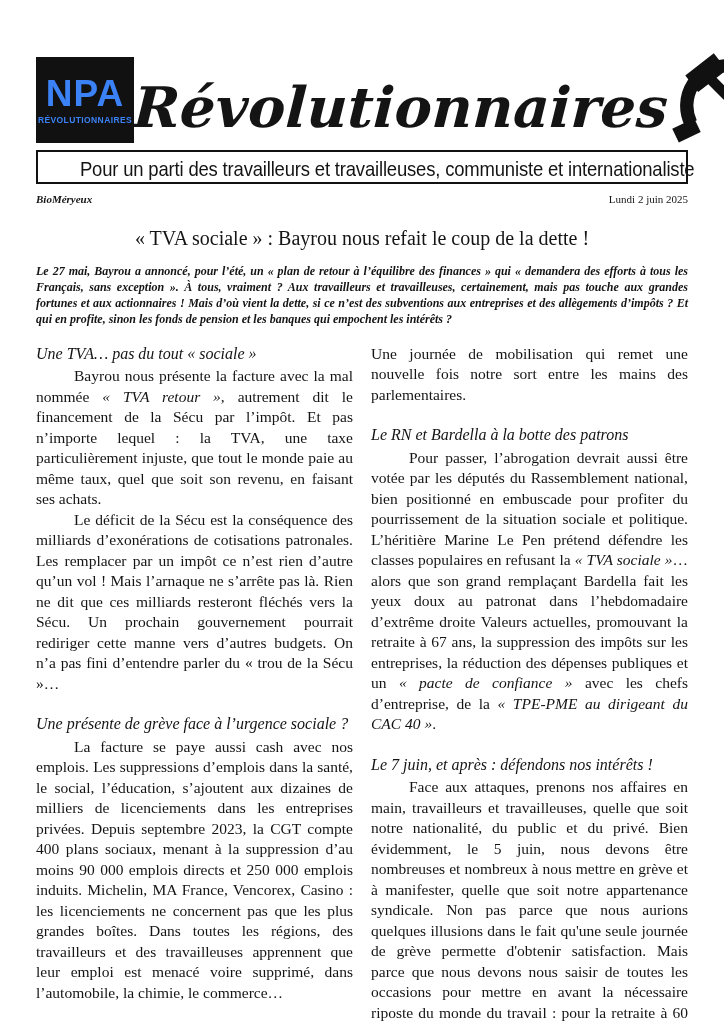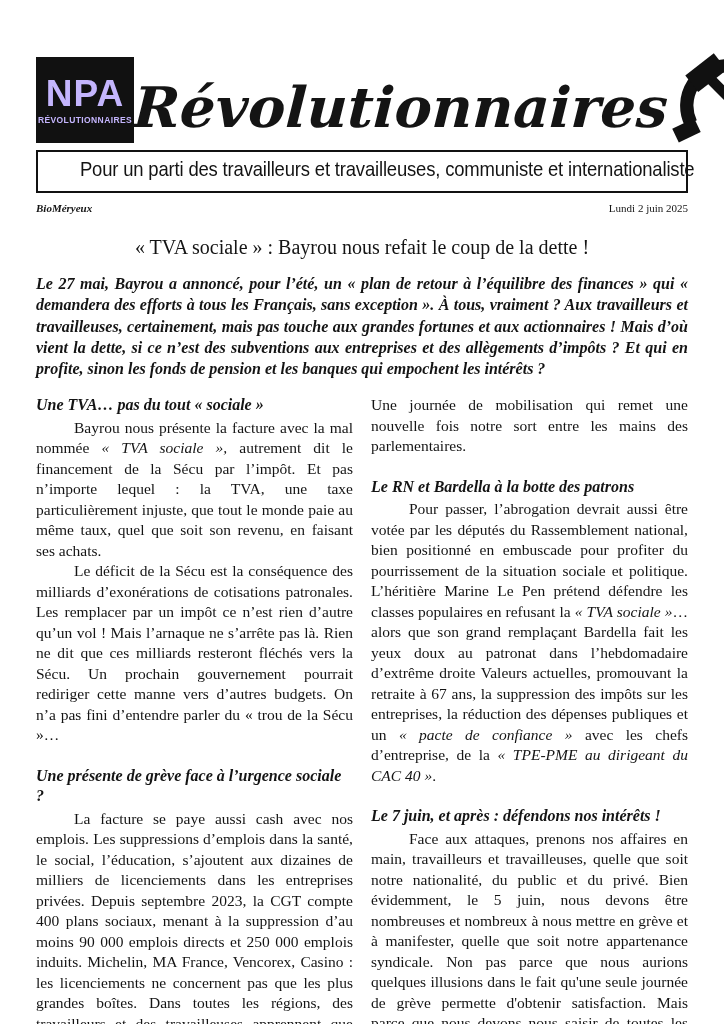--- a/index.html
+++ b/index.html
@@ -4,55 +4,55 @@
 <style>
   html,body{margin:0;padding:0;background:#888;}
   .page{
     width:724px;height:1024px;background:#ffffff;margin:0 auto;
     box-sizing:border-box;padding:52px 36px 30px 36px;
     font-family:"Liberation Serif", serif;color:#141414;overflow:hidden;
   }
   
   .masthead{display:flex;align-items:center;height:96px;}
   .npa-logo{
-    width:98px;height:86px;background:#111;color:#c4b5fd;flex:0 0 auto;
+    width:98px;height:86px;background:#111;color:#3b82f6;flex:0 0 auto;
     display:flex;flex-direction:column;align-items:center;justify-content:center;
     font-family:"Liberation Sans", sans-serif;
   }
   .npa-logo .l1{font-size:37px;font-weight:bold;line-height:1;letter-spacing:1px;}
   .npa-logo .l2{font-size:8.5px;font-weight:bold;letter-spacing:.4px;margin-top:3px;}
   .masthead-title{
     flex:1;text-align:center;font-family:"DejaVu Serif", serif;
     font-style:italic;font-weight:bold;font-size:56px;line-height:1;
     transform:skewX(-3deg);white-space:nowrap;padding-top:14px;
   }
   .hs-icon{width:116px;height:100px;flex:0 0 auto;margin-top:-6px;}
   
   .banner{
-    border:2px solid #111;margin-top:2px;text-align:center;padding:5px 0 10px 0;
+    border:2px solid #111;margin-top:2px;text-align:center;padding:5px 0 1px 0;
   }
   .banner span{
     display:inline-block;font-family:"Liberation Sans", sans-serif;
     font-size:21px;letter-spacing:-0.2px;transform:scaleX(0.88);transform-origin:center;
     white-space:nowrap;
   }
   
   .meta{display:flex;justify-content:space-between;margin-top:9px;font-size:11px;}
   .meta .loc{font-weight:bold;font-style:italic;}
   
   .headline{text-align:center;font-size:20px;font-weight:normal;margin:22px 0 0 0;}
   .lede{
-    margin-top:14px;font-weight:bold;font-style:italic;font-size:16px;
+    margin-top:14px;font-weight:bold;font-style:italic;font-size:12px;
     line-height:1.33;text-align:justify;
   }
   
   .columns{display:flex;gap:18px;margin-top:16px;}
   .col{flex:1;font-size:15.5px;line-height:20.5px;text-align:justify;}
   .col-heading{
-    font-size:16px;font-weight:bold;font-style:italic;
+    font-size:16px;font-weight:normal;font-style:italic;
     margin:20px 0 2px 0;text-align:left;
   }
   .col .col-heading:first-child{margin-top:0;}
   .col-para{margin:0;text-indent:38px;}
   .col-para.noindent{text-indent:0;}
   .it{font-style:italic;}
 </style>
 </head>
 <body>
 
@@ -83,21 +83,21 @@
     <span class="date">Lundi 2 juin 2025</span>
   </div>
 
   <h1 class="headline">« TVA sociale » : Bayrou nous refait le coup de la dette !</h1>
 
   <p class="lede">Le 27 mai, Bayrou a annoncé, pour l’été, un « plan de retour à l’équilibre des finances » qui « demandera des efforts à tous les Français, sans exception ». À tous, vraiment ? Aux travailleurs et travailleuses, certainement, mais pas touche aux grandes fortunes et aux actionnaires ! Mais d’où vient la dette, si ce n’est des subventions aux entreprises et des allègements d’impôts ? Et qui en profite, sinon les fonds de pension et les banques qui empochent les intérêts ?</p>
 
   <div class="columns">
     <div class="col">
         <h3 class="col-heading"><span>Une TVA… pas du tout « sociale »</span></h3>
-        <p class="col-para"><span>Bayrou nous présente la facture avec la mal nommée </span><span class="it">« TVA sociale »,</span><span> autrement dit le financement de la Sécu par l’impôt. Et pas n’importe lequel : la TVA, une taxe particulièrement injuste, que tout le monde paie au même taux, quel que soit son revenu, en faisant ses achats.</span></p>
+        <p class="col-para"><span>Bayrou nous présente la facture avec la mal nommée </span><span class="it">« TVA retour »,</span><span> autrement dit le financement de la Sécu par l’impôt. Et pas n’importe lequel : la TVA, une taxe particulièrement injuste, que tout le monde paie au même taux, quel que soit son revenu, en faisant ses achats.</span></p>
         <p class="col-para"><span>Le déficit de la Sécu est la conséquence des milliards d’exonérations de cotisations patronales. Les remplacer par un impôt ce n’est rien d’autre qu’un vol ! Mais l’arnaque ne s’arrête pas là. Rien ne dit que ces milliards resteront fléchés vers la Sécu. Un prochain gouvernement pourrait rediriger cette manne vers d’autres budgets. On n’a pas fini d’entendre parler du « trou de la Sécu »…</span></p>
         <h3 class="col-heading"><span>Une présente de grève face à l’urgence sociale ?</span></h3>
         <p class="col-para"><span>La facture se paye aussi cash avec nos emplois. Les suppressions d’emplois dans la santé, le social, l’éducation, s’ajoutent aux dizaines de milliers de licenciements dans les entreprises privées. Depuis septembre 2023, la CGT compte 400 plans sociaux, menant à la suppression d’au moins 90 000 emplois directs et 250 000 emplois induits. Michelin, MA France, Vencorex, Casino : les licenciements ne concernent pas que les plus grandes boîtes. Dans toutes les régions, des travailleurs et des travailleuses apprennent que leur emploi est menacé voire supprimé, dans l’automobile, la chimie, le commerce…</span></p>
       </div>
     <div class="col">
         <p class="col-para noindent"><span>Une journée de mobilisation qui remet une nouvelle fois notre sort entre les mains des parlementaires.</span></p>
         <h3 class="col-heading"><span>Le RN et Bardella à la botte des patrons</span></h3>
         <p class="col-para"><span>Pour passer, l’abrogation devrait aussi être votée par les députés du Rassemblement national, bien positionné en embuscade pour profiter du pourrissement de la situation sociale et politique. L’héritière Marine Le Pen prétend défendre les classes populaires en refusant la </span><span class="it">« TVA sociale »</span><span>… alors que son grand remplaçant Bardella fait les yeux doux au patronat dans l’hebdomadaire d’extrême droite Valeurs actuelles, promouvant la retraite à 67 ans, la suppression des impôts sur les entreprises, la réduction des dépenses publiques et un </span><span class="it">« pacte de confiance »</span><span> avec les chefs d’entreprise, de la </span><span class="it">« TPE-PME au dirigeant du CAC 40 »</span><span>.</span></p>
         <h3 class="col-heading"><span>Le 7 juin, et après : défendons nos intérêts !</span></h3>
         <p class="col-para"><span>Face aux attaques, prenons nos affaires en main, travailleurs et travailleuses, quelle que soit notre nationalité, du public et du privé. Bien évidemment, le 5 juin, nous devons être nombreuses et nombreux à nous mettre en grève et à manifester, quelle que soit notre appartenance syndicale. Non pas parce que nous aurions quelques illusions dans le fait qu'une seule journée de grève permette d'obtenir satisfaction. Mais parce que nous devons nous saisir de toutes les occasions pour mettre en avant la nécessaire riposte du monde du travail : pour la retraite à 60 ans et à 37,5 annuités pour tous et toutes, l’interdiction des licenciements, les créations d’emplois dans les services utiles à la population et l’augmentation des salaires. Et au-delà : pour une société débarrassée des exploiteurs, des racistes et de leur monde.</span></p>

